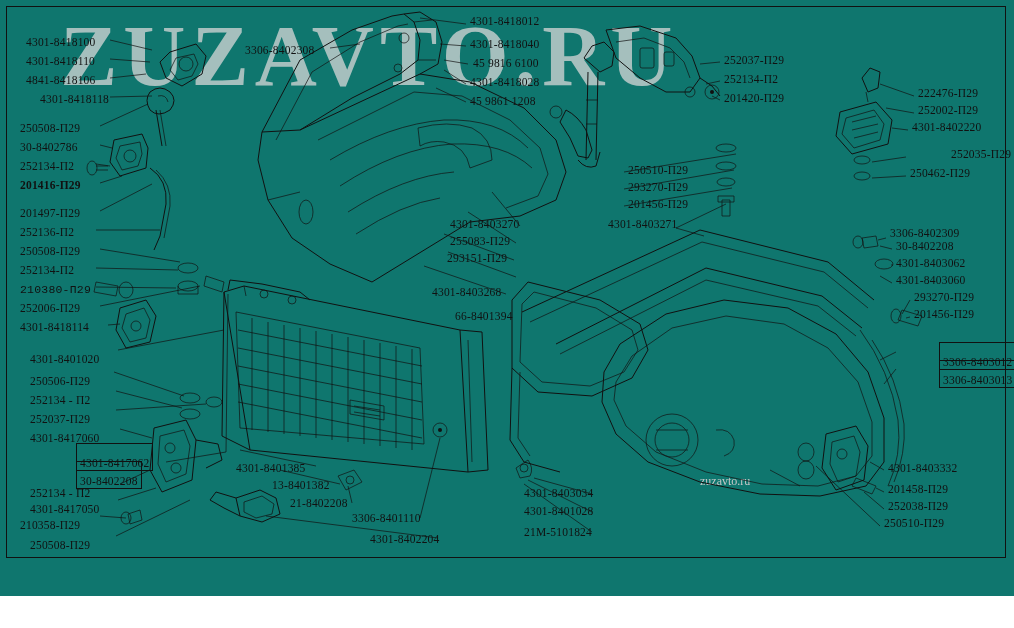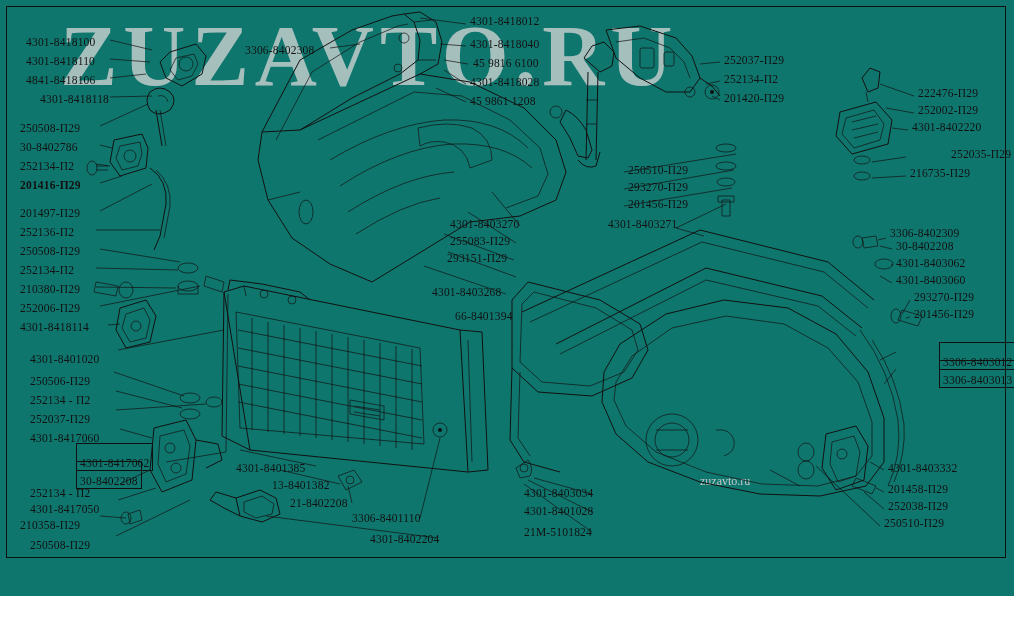--- a/index.html
+++ b/index.html
@@ -337,21 +337,21 @@
   <div class="lbl" style="left:26px;top:74px;">4841-8418106</div>
   <div class="lbl" style="left:26px;top:93px;margin-left:14px;">4301-8418118</div>
   <div class="lbl" style="left:20px;top:122px;">250508-П29</div>
   <div class="lbl" style="left:20px;top:141px;">30-8402786</div>
   <div class="lbl" style="left:20px;top:160px;">252134-П2</div>
   <div class="lbl" style="left:20px;top:179px;font-weight:bold;">201416-П29</div>
   <div class="lbl" style="left:20px;top:207px;">201497-П29</div>
   <div class="lbl" style="left:20px;top:226px;">252136-П2</div>
   <div class="lbl" style="left:20px;top:245px;">250508-П29</div>
   <div class="lbl" style="left:20px;top:264px;">252134-П2</div>
-  <div class="lbl" style="left:20px;top:283px;">210380-П29</div>
+  <div class="lbl" style="left:20px;top:283px;font-family:Liberation Mono, monospace;">210380-П29</div>
   <div class="lbl" style="left:20px;top:302px;">252006-П29</div>
   <div class="lbl" style="left:20px;top:321px;">4301-8418114</div>
   <div class="lbl" style="left:30px;top:353px;">4301-8401020</div>
   <div class="lbl" style="left:30px;top:375px;">250506-П29</div>
   <div class="lbl" style="left:30px;top:394px;">252134 - П2</div>
   <div class="lbl" style="left:30px;top:413px;">252037-П29</div>
   <div class="lbl" style="left:30px;top:432px;">4301-8417060</div>
   <div class="lbl boxed" style="left:33px;top:443px;">4301-8417062</div>
   <div class="lbl boxed" style="left:33px;top:461px;">30-8402208</div>
   <div class="lbl" style="left:30px;top:487px;">252134 - П2</div>
@@ -366,21 +366,21 @@
   <div class="lbl" style="left:470px;top:76px;">4301-8418028</div>
   <div class="lbl" style="left:470px;top:95px;">45 9861 1208</div>
   <div class="lbl" style="left:724px;top:54px;">252037-П29</div>
   <div class="lbl" style="left:724px;top:73px;">252134-П2</div>
   <div class="lbl" style="left:724px;top:92px;">201420-П29</div>
 
   <div class="lbl" style="left:918px;top:87px;">222476-П29</div>
   <div class="lbl" style="left:918px;top:104px;">252002-П29</div>
   <div class="lbl" style="left:912px;top:121px;">4301-8402220</div>
   <div class="lbl" style="left:910px;top:148px;margin-left:41px;">252035-П29</div>
-  <div class="lbl" style="left:910px;top:167px;">216735-П29</div>
+  <div class="lbl" style="left:910px;top:167px;">250462-П29</div>
   <div class="lbl" style="left:890px;top:227px;">3306-8402309</div>
   <div class="lbl" style="left:896px;top:240px;">30-8402208</div>
   <div class="lbl" style="left:896px;top:257px;">4301-8403062</div>
   <div class="lbl" style="left:896px;top:274px;">4301-8403060</div>
   <div class="lbl" style="left:914px;top:291px;">293270-П29</div>
   <div class="lbl" style="left:914px;top:308px;">201456-П29</div>
   <div class="lbl boxed" style="left:896px;top:342px;">3306-8403012</div>
   <div class="lbl boxed" style="left:896px;top:360px;">3306-8403013</div>
   <div class="lbl" style="left:888px;top:462px;">4301-8403332</div>
   <div class="lbl" style="left:888px;top:483px;">201458-П29</div>

